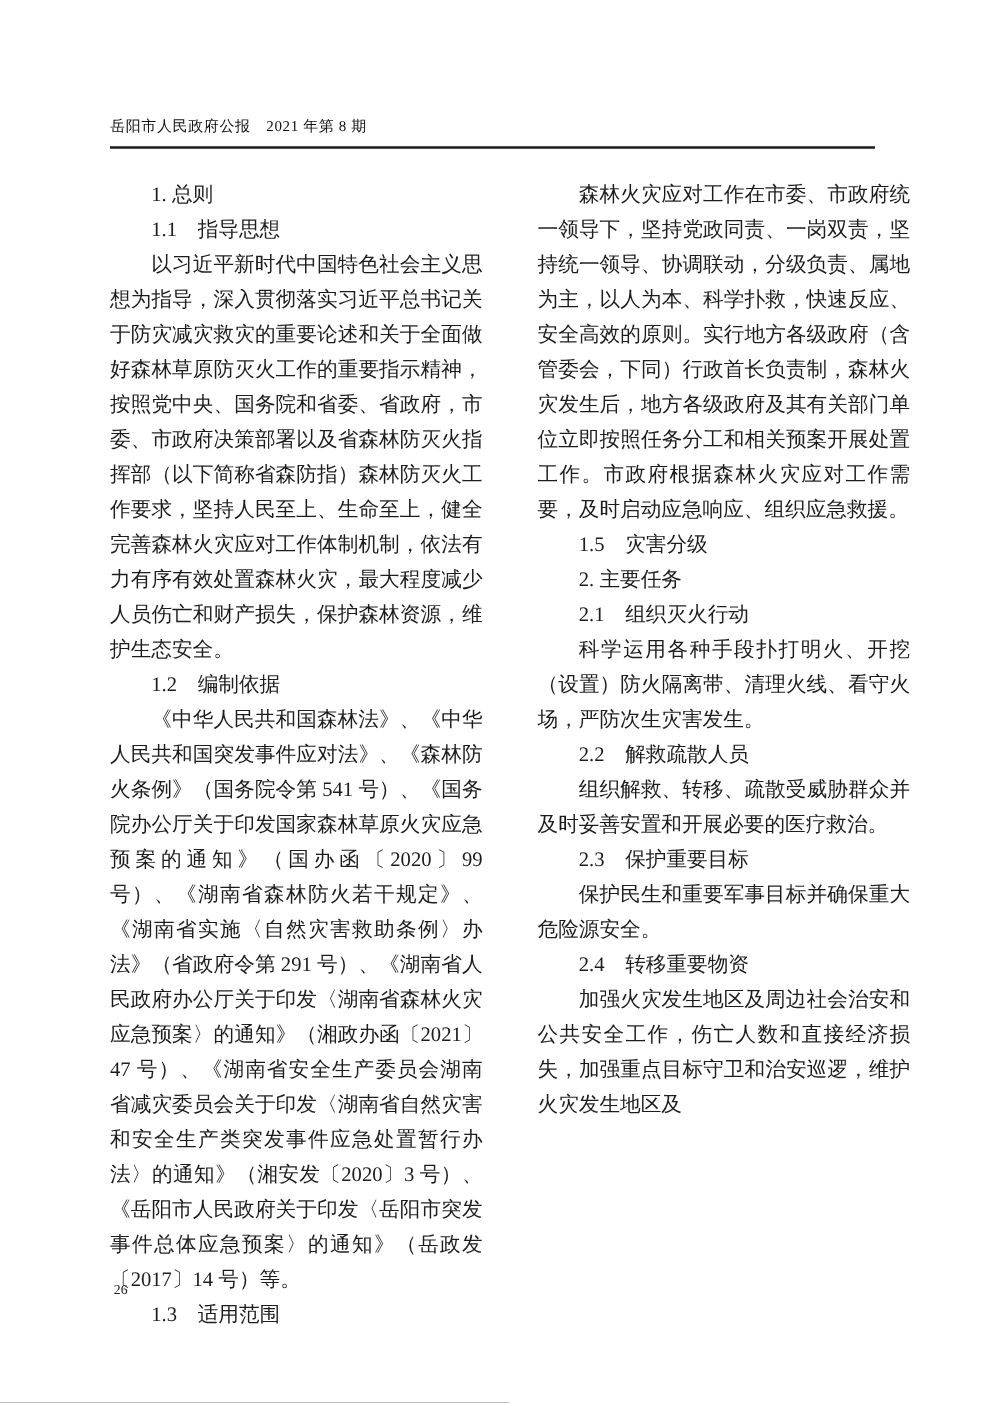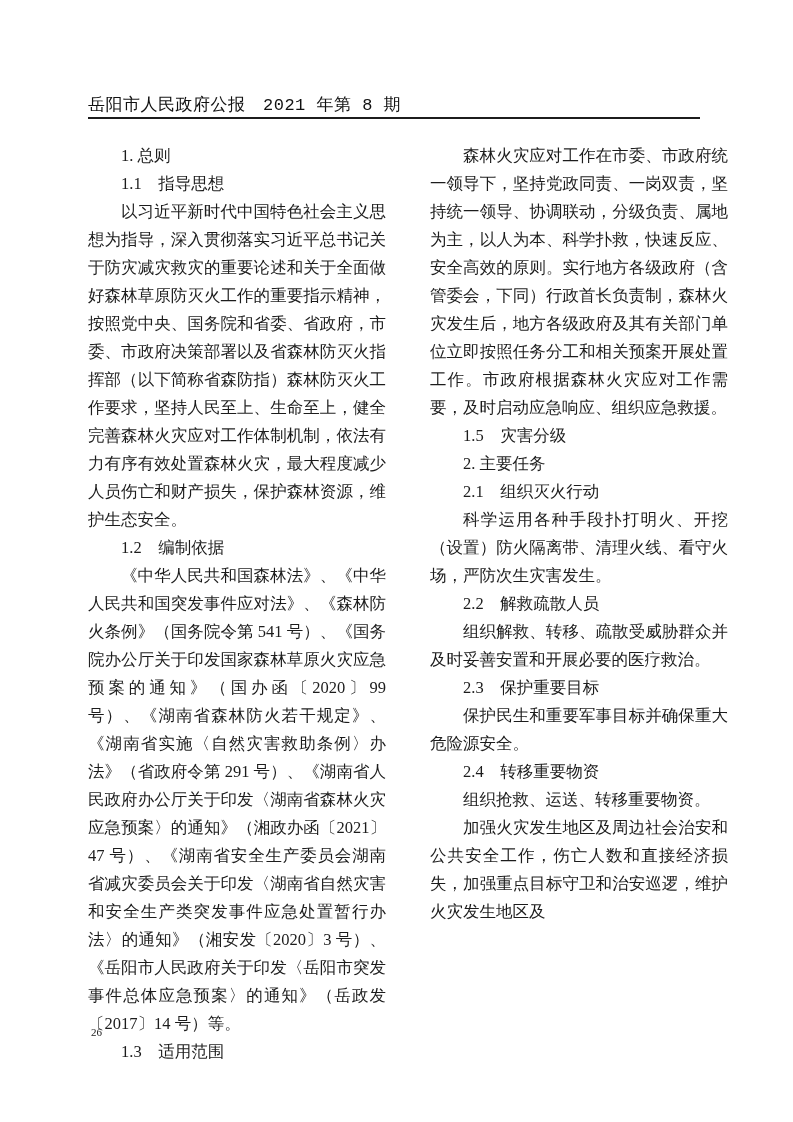--- a/index.html
+++ b/index.html
@@ -12,22 +12,22 @@
     background: #ffffff;
     font-family: "Liberation Serif", "DejaVu Serif", serif;
     color: #1a1a1a;
     overflow: hidden;
   }
   .running-head {
     position: absolute;
     left: 88px;
     top: 93px;
     width: 612px;
-    font-family: Liberation Mono, monospace;
-    font-size: 17px;
+    font-family: Liberation Serif, serif;
+    font-size: 12px;
     font-weight: 500;
     letter-spacing: 0.5px;
     color: #111;
     white-space: nowrap;
   }
   .head-rule {
     position: absolute;
     left: 88px;
     top: 117px;
     width: 612px;
@@ -90,20 +90,19 @@
         <p class="body-para">森林火灾应对工作在市委、市政府统一领导下，坚持党政同责、一岗双责，坚持统一领导、协调联动，分级负责、属地为主，以人为本、科学扑救，快速反应、安全高效的原则。实行地方各级政府（含管委会，下同）行政首长负责制，森林火灾发生后，地方各级政府及其有关部门单位立即按照任务分工和相关预案开展处置工作。市政府根据森林火灾应对工作需要，及时启动应急响应、组织应急救援。</p>
         <p class="heading-line">1.5　灾害分级</p>
         <p class="heading-line">2. 主要任务</p>
         <p class="heading-line">2.1　组织灭火行动</p>
         <p class="body-para">科学运用各种手段扑打明火、开挖（设置）防火隔离带、清理火线、看守火场，严防次生灾害发生。</p>
         <p class="heading-line">2.2　解救疏散人员</p>
         <p class="body-para">组织解救、转移、疏散受威胁群众并及时妥善安置和开展必要的医疗救治。</p>
         <p class="heading-line">2.3　保护重要目标</p>
         <p class="body-para">保护民生和重要军事目标并确保重大危险源安全。</p>
         <p class="heading-line">2.4　转移重要物资</p>
-        <p class="body-para">组织抢救、运送、转移重要物资。</p>
         <p class="body-para">加强火灾发生地区及周边社会治安和公共安全工作，伤亡人数和直接经济损失，加强重点目标守卫和治安巡逻，维护火灾发生地区及</p>
       </div>
   </div>
 
   <div class="page-number">26</div>
 
 </div>
 
 </body></html>

